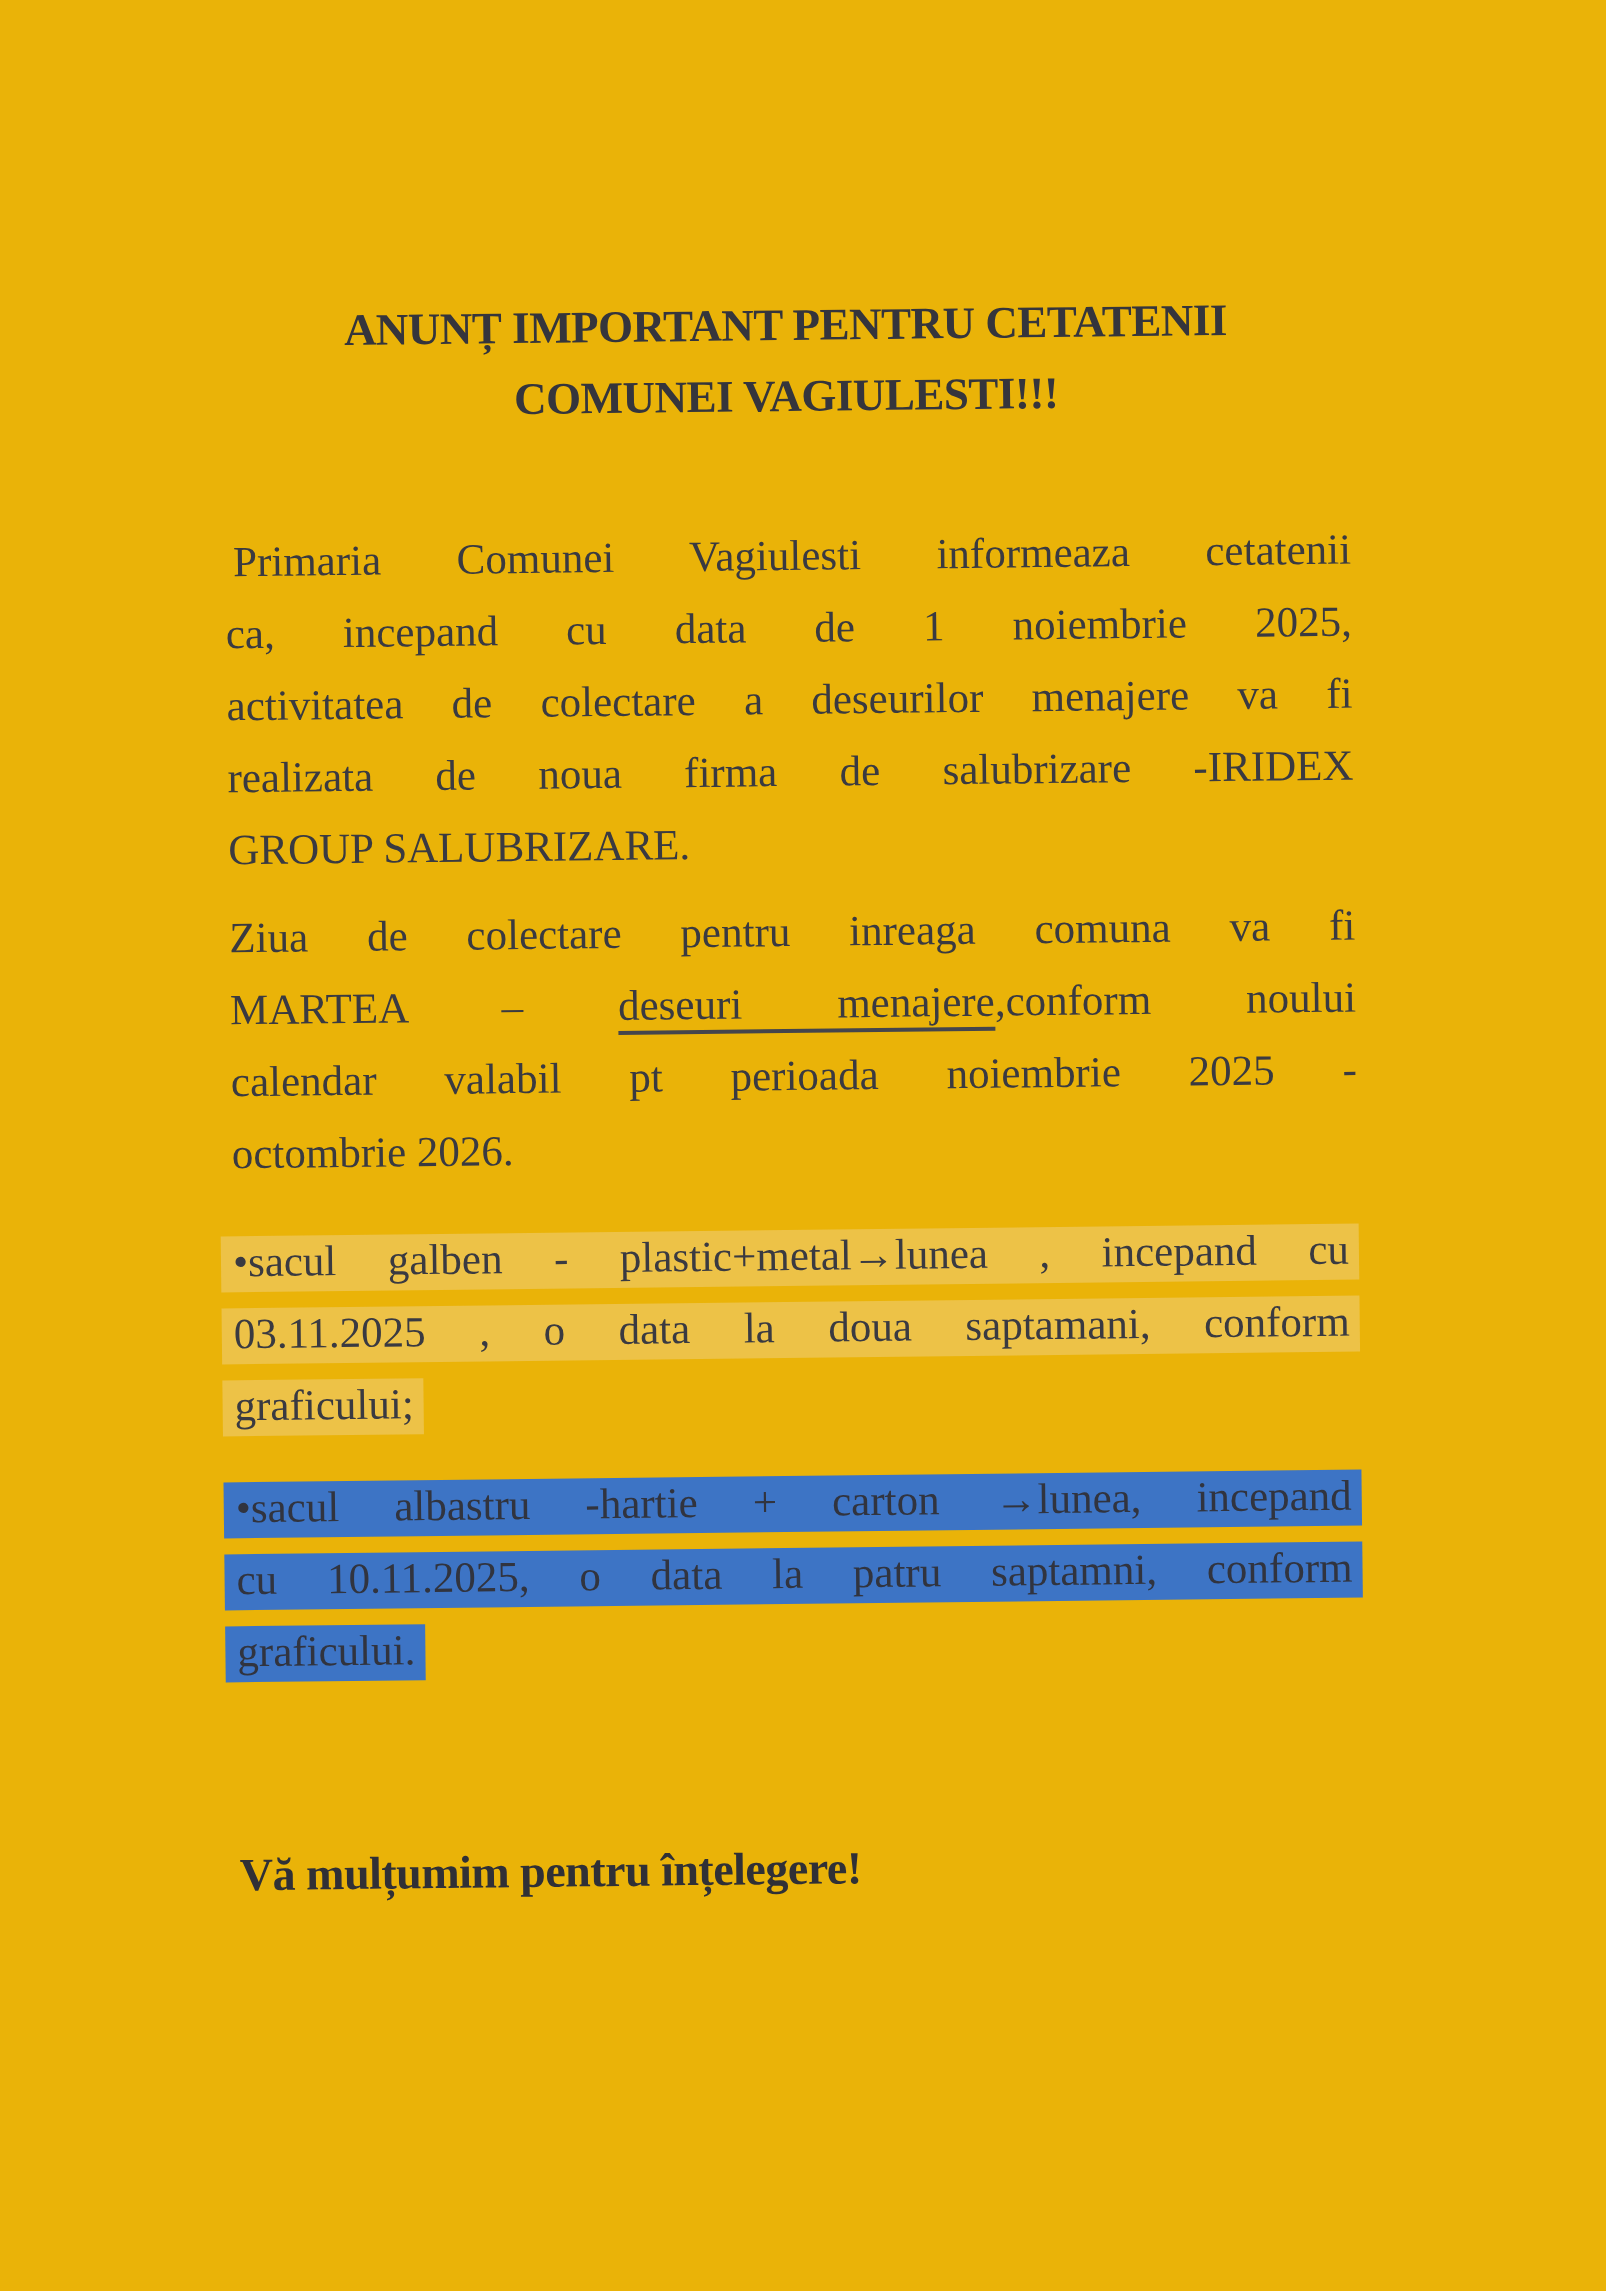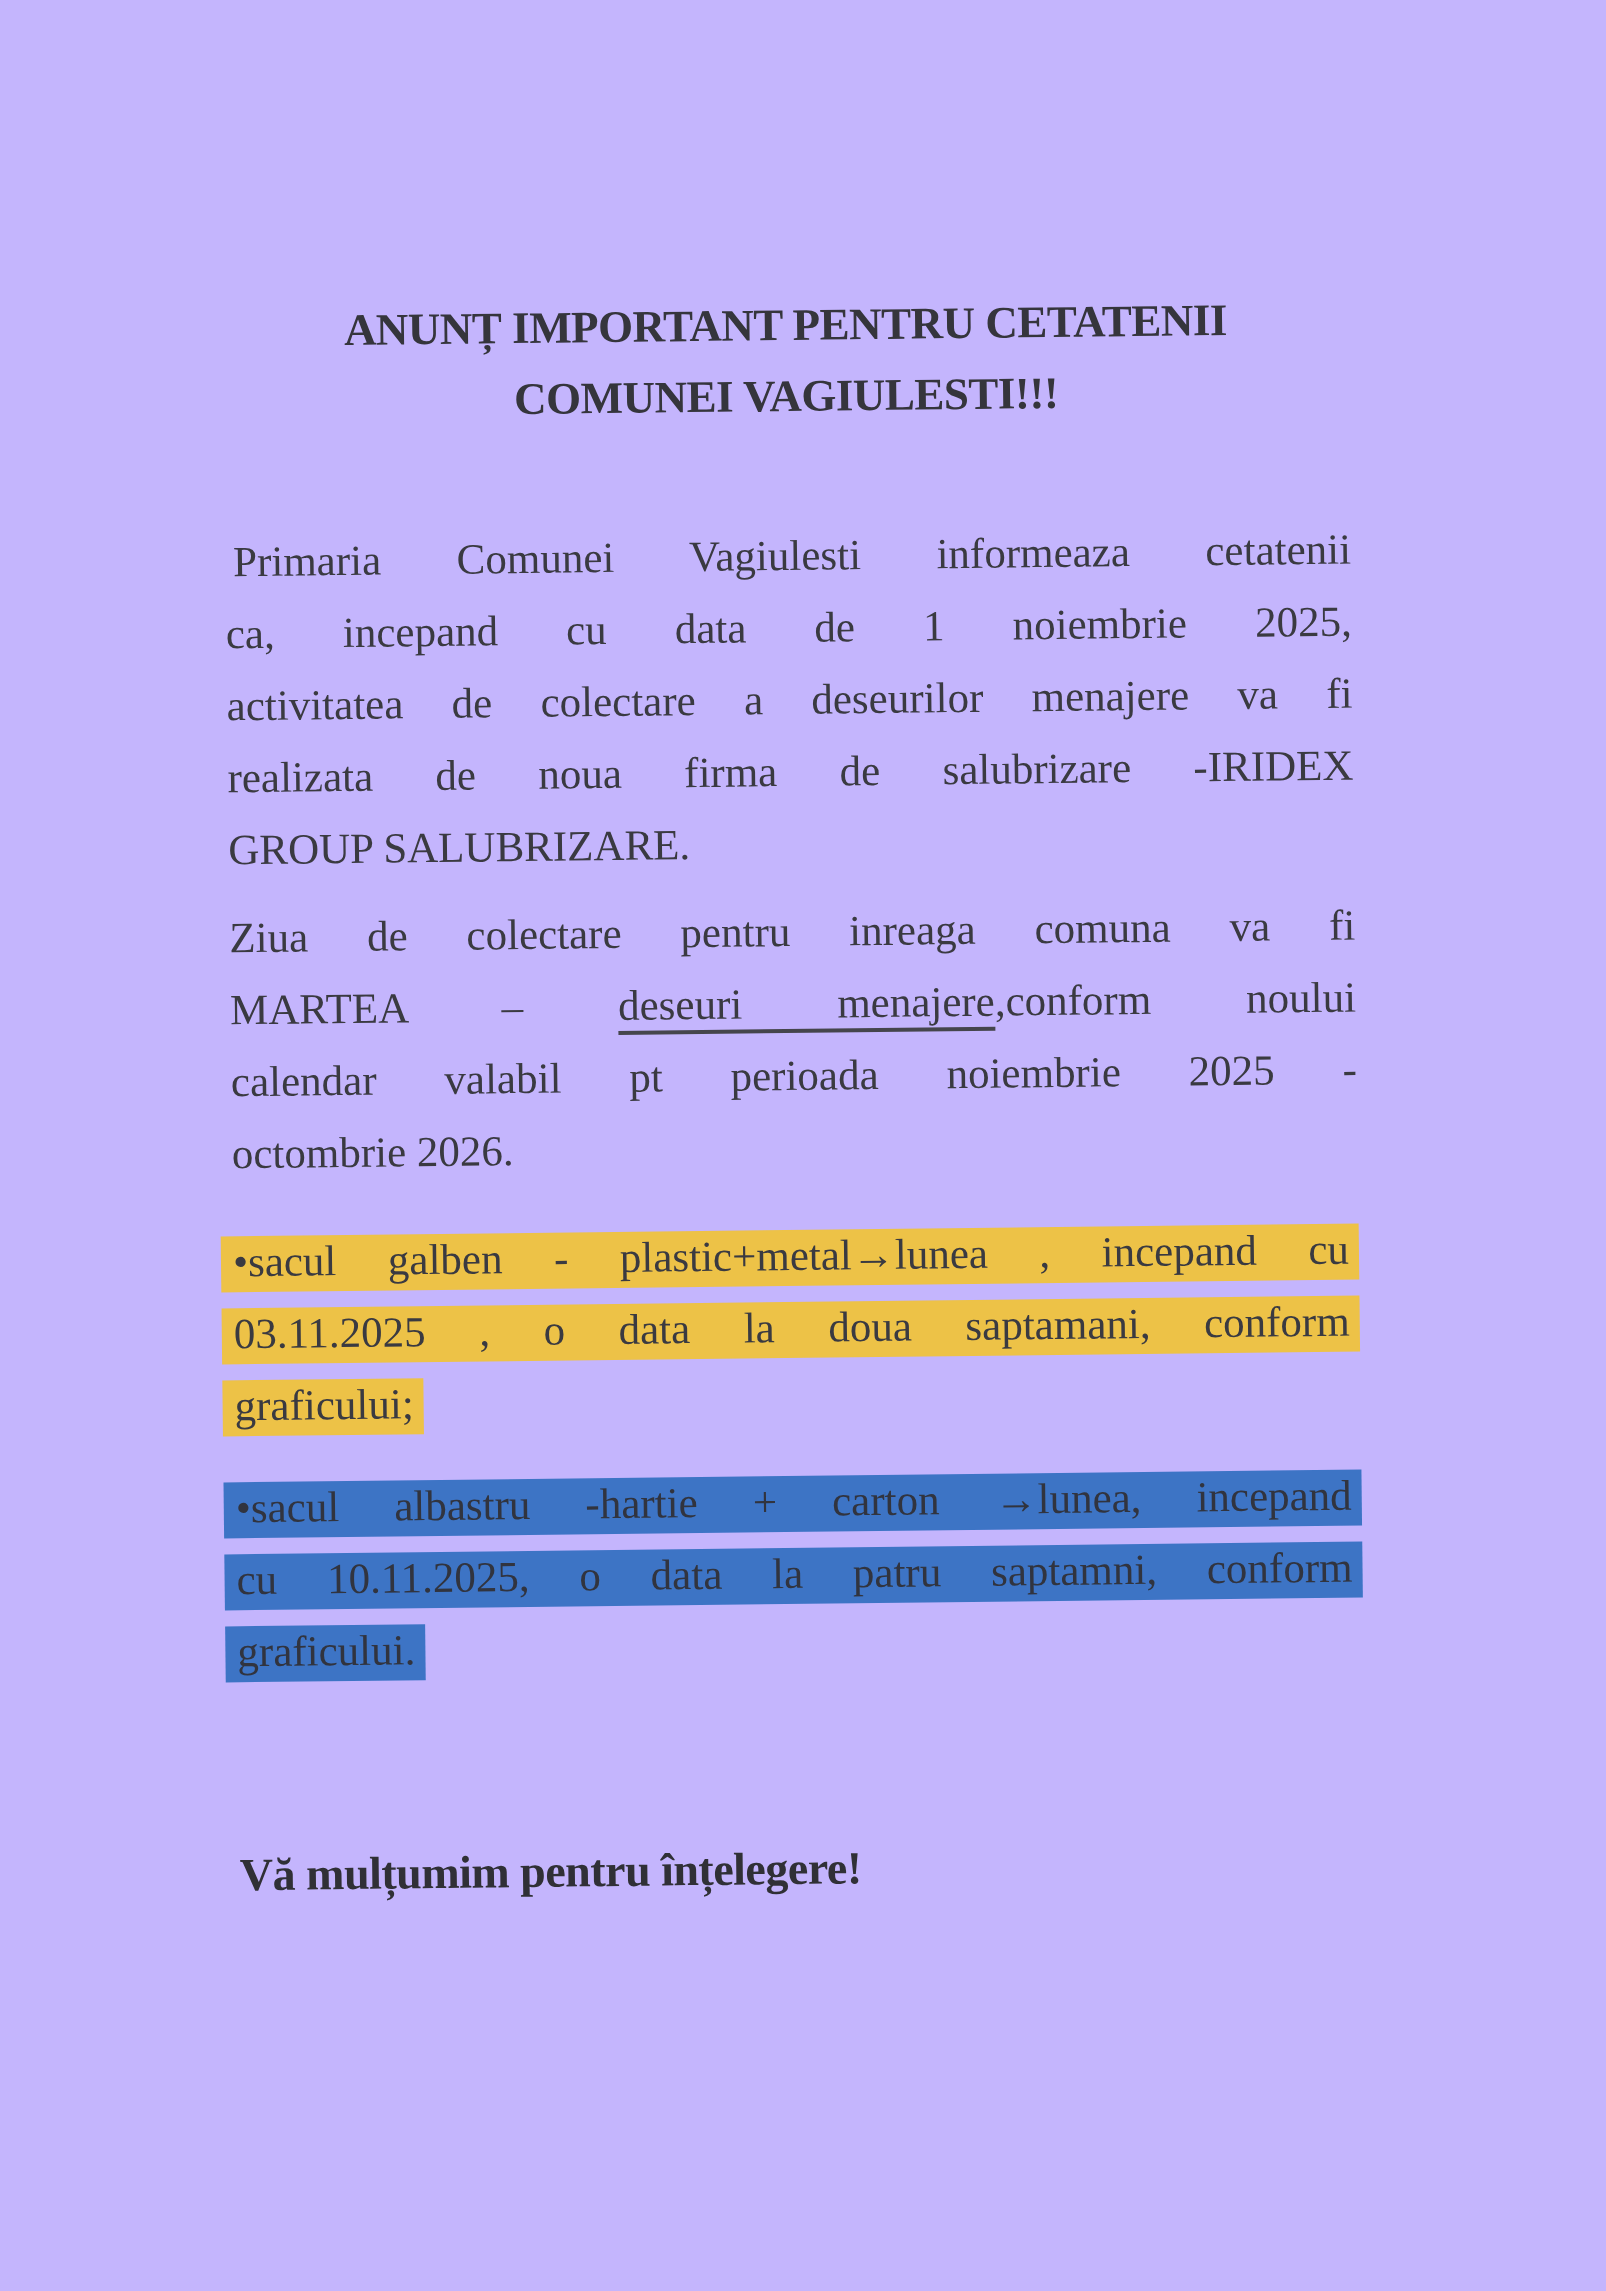--- a/index.html
+++ b/index.html
@@ -8,21 +8,21 @@
     width: 1606px;
     height: 2291px;
     position: relative;
     overflow: hidden;
     font-family: "Liberation Serif", "DejaVu Serif", serif;
     color: #3a3a41;
   }
   .page {
     position: absolute;
     inset: 0;
-    background: #c4b5fd;
+    background: #eab308;
   }
   .content {
     position: absolute;
     top: 290px;
     left: 222px;
     width: 1126px;
     transform: rotate(-0.65deg);
     transform-origin: 50% 0;
   }
   .title {

